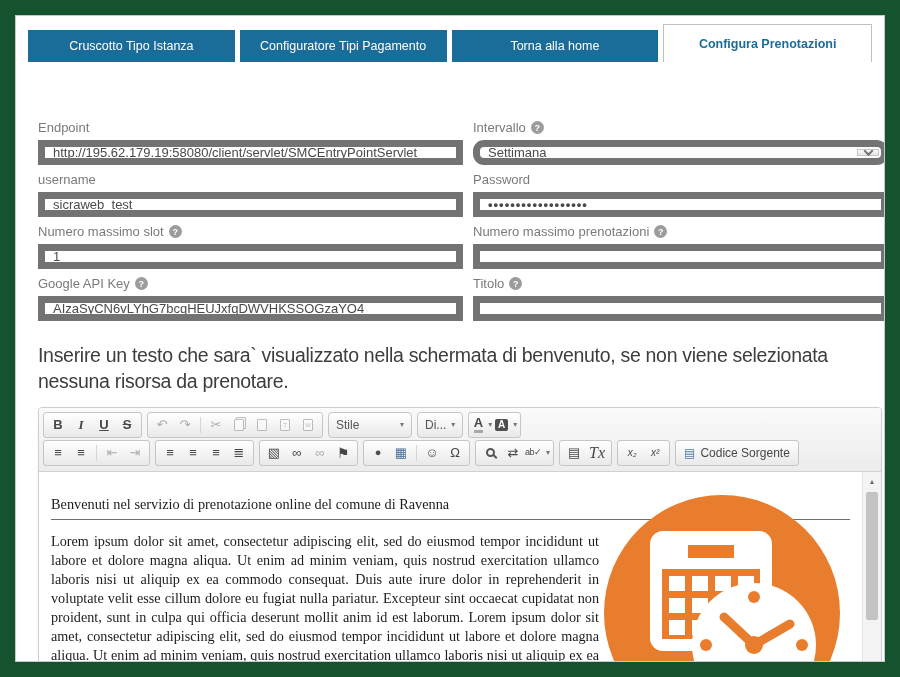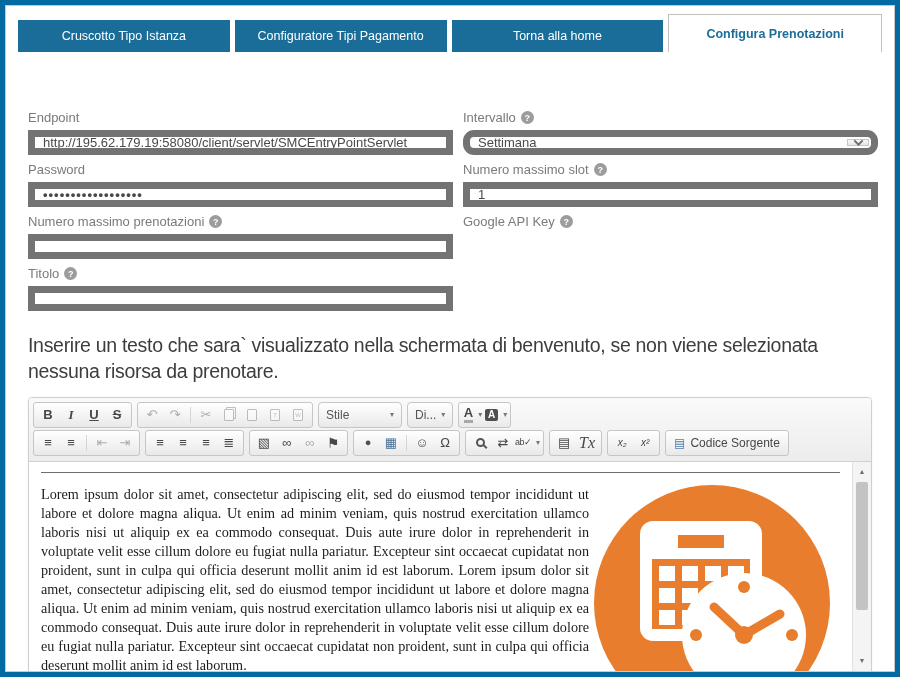--- a/index.html
+++ b/index.html
@@ -1,17 +1,17 @@
 <!DOCTYPE html>
 <html><head>
 <meta charset="utf-8">
 <style>
   * { margin:0; padding:0; box-sizing:border-box; }
   html,body { width:900px; height:677px; background:#e9e9e9; font-family:"Liberation Sans","DejaVu Sans",sans-serif; }
-  .frame { position:absolute; inset:0; width:900px; height:677px; background:#0369a1; padding:5px; }
+  .frame { position:absolute; inset:0; width:900px; height:677px; background:#14532d; padding:15px; }
   .page { position:relative; width:100%; height:100%; background:#ffffff; border:1px solid #c9c9c9; overflow:hidden; }
 
   
   .tab-bar { display:flex; align-items:flex-end; gap:5px; margin:8px 12px 0 12px; height:38px; }
   .tab { flex:1; height:32px; background:#1b6d99; color:#ffffff; font-size:12.5px;
          display:flex; align-items:center; justify-content:center; cursor:pointer; }
   .tab.active { height:38px; background:#ffffff; color:#1b6d99; font-weight:bold;
                 border:1px solid #c0c0c0; border-bottom:none; }
 
   
@@ -118,20 +118,26 @@
         <span class="help-badge" data-name="help-icon">?</span>
       </div>
       <div class="tinput tselect" data-name="intervallo-select">
         <span data-name="intervallo-selected-value">Settimana</span>
         <span class="sel-btn" data-name="select-arrow-button">
               <span class="sel-chevron" data-name="chevron-down-icon"></span>
             </span>
       </div>
     </div>
 
+    <div class="field-cell" data-name="username-field-cell">
+      <div class="field-label" data-name="username-label">
+            <span data-name="username-label-text">username</span>
+          </div>
+      <div class="tinput" data-name="username-input">sicraweb_test</div>
+    </div>
 
     <div class="field-cell" data-name="password-field-cell">
       <div class="field-label" data-name="password-label">
             <span data-name="password-label-text">Password</span>
           </div>
       <div class="tinput" data-name="password-input" style="letter-spacing:1px; font-weight:bold;">••••••••••••••••••</div>
     </div>
 
     <div class="field-cell" data-name="max-slot-field-cell">
       <div class="field-label" data-name="max-slot-label">
@@ -147,20 +153,21 @@
         <span class="help-badge" data-name="help-icon">?</span>
       </div>
       <div class="tinput" data-name="max-prenotazioni-input"></div>
     </div>
 
     <div class="field-cell" data-name="google-api-key-field-cell">
       <div class="field-label" data-name="google-api-key-label">
         <span data-name="google-api-key-label-text">Google API Key</span>
         <span class="help-badge" data-name="help-icon">?</span>
       </div>
+      <div class="tinput" data-name="google-api-key-input">AIzaSyCN6vLYhG7bcqHEUJxfqDWVHKSSOGzaYO4</div>
     </div>
 
     <div class="field-cell" data-name="titolo-field-cell">
       <div class="field-label" data-name="titolo-label">
         <span data-name="titolo-label-text">Titolo</span>
         <span class="help-badge" data-name="help-icon">?</span>
       </div>
       <div class="tinput" data-name="titolo-input"></div>
     </div>
 
@@ -317,20 +324,21 @@
             </div>
             <div class="tgroup tlabeled" data-name="source-button">
               <span class="ticon" data-name="source-icon">▤</span>
               <span data-name="source-button-label">Codice Sorgente</span>
             </div>
           </div>
     </div>
 
     <div class="edit-area" data-name="editor-content-area">
       <div class="edit-inner" data-name="editor-document">
+        <p class="welcome" data-name="welcome-line">Benvenuti nel servizio di prenotazione online del comune di Ravenna</p>
         <hr data-name="horizontal-rule">
         <div data-name="editor-paragraphs">
               <p class="body-par" data-name="editor-paragraph">Lorem ipsum dolor sit amet, consectetur adipiscing elit, sed do eiusmod tempor incididunt ut labore et dolore magna aliqua. Ut enim ad minim veniam, quis nostrud exercitation ullamco laboris nisi ut aliquip ex ea commodo consequat. Duis aute irure dolor in reprehenderit in voluptate velit esse cillum dolore eu fugiat nulla pariatur. Excepteur sint occaecat cupidatat non proident, sunt in culpa qui officia deserunt mollit anim id est laborum. Lorem ipsum dolor sit amet, consectetur adipiscing elit, sed do eiusmod tempor incididunt ut labore et dolore magna aliqua. Ut enim ad minim veniam, quis nostrud exercitation ullamco laboris nisi ut aliquip ex ea commodo consequat. Duis aute irure dolor in reprehenderit in voluptate velit esse cillum dolore eu fugiat nulla pariatur. Excepteur sint occaecat cupidatat non proident, sunt in culpa qui officia deserunt mollit anim id est laborum.</p>
             </div>
       </div>
 
       <div class="welcome-graphic" data-name="calendar-clock-icon">
         <svg width="240" height="240" viewBox="0 0 240 240" xmlns="http://www.w3.org/2000/svg">
           <circle cx="120" cy="120" r="118" fill="#e87e2d"></circle>
           <rect x="48" y="38" width="122" height="120" rx="13" fill="#ffffff"></rect>

